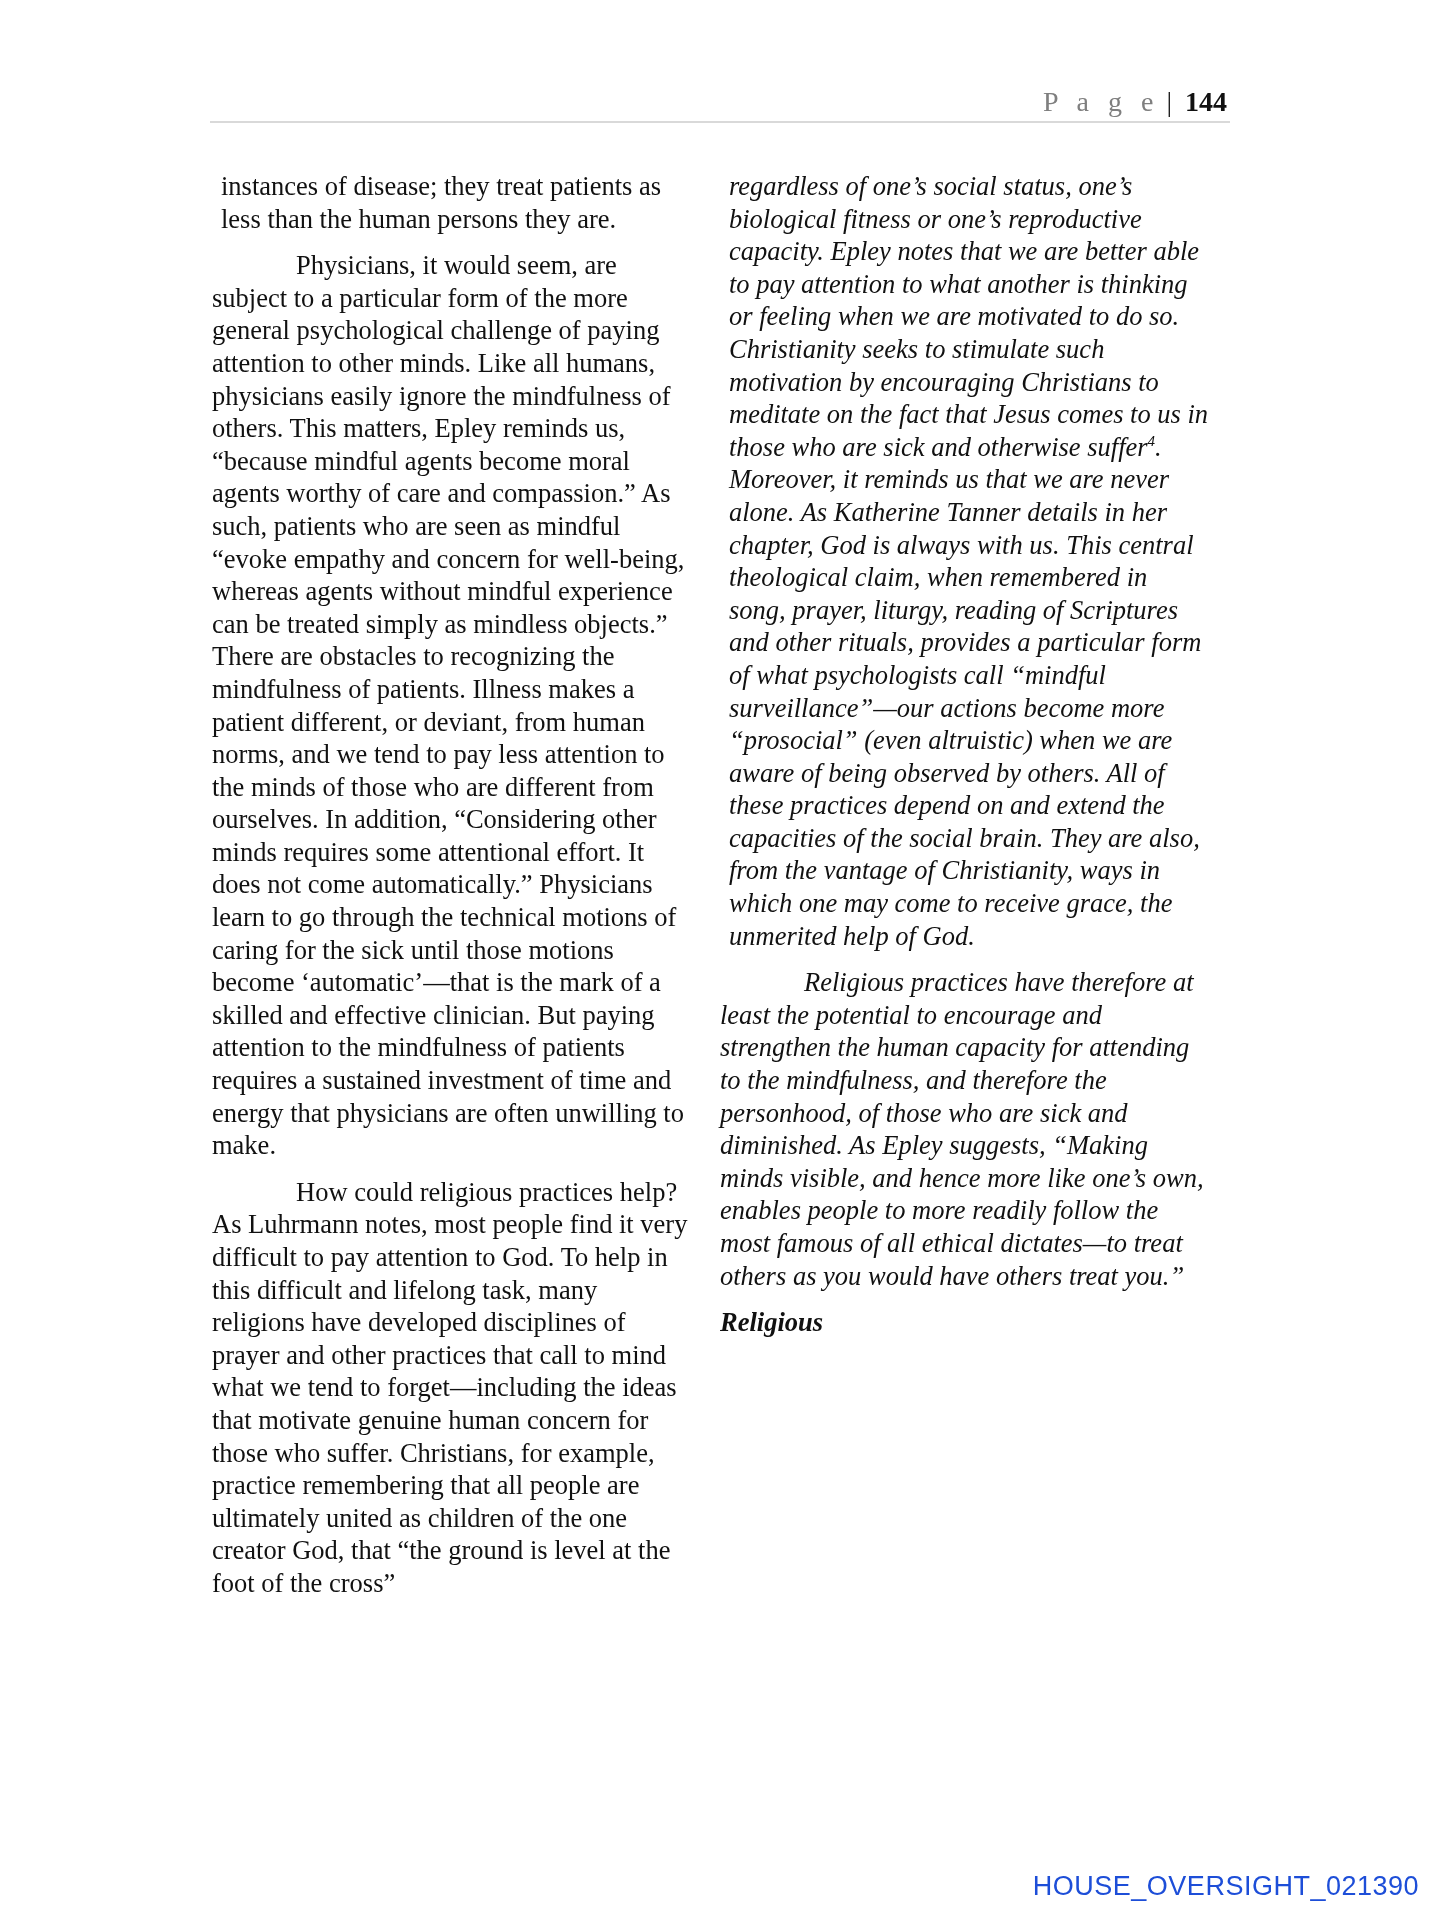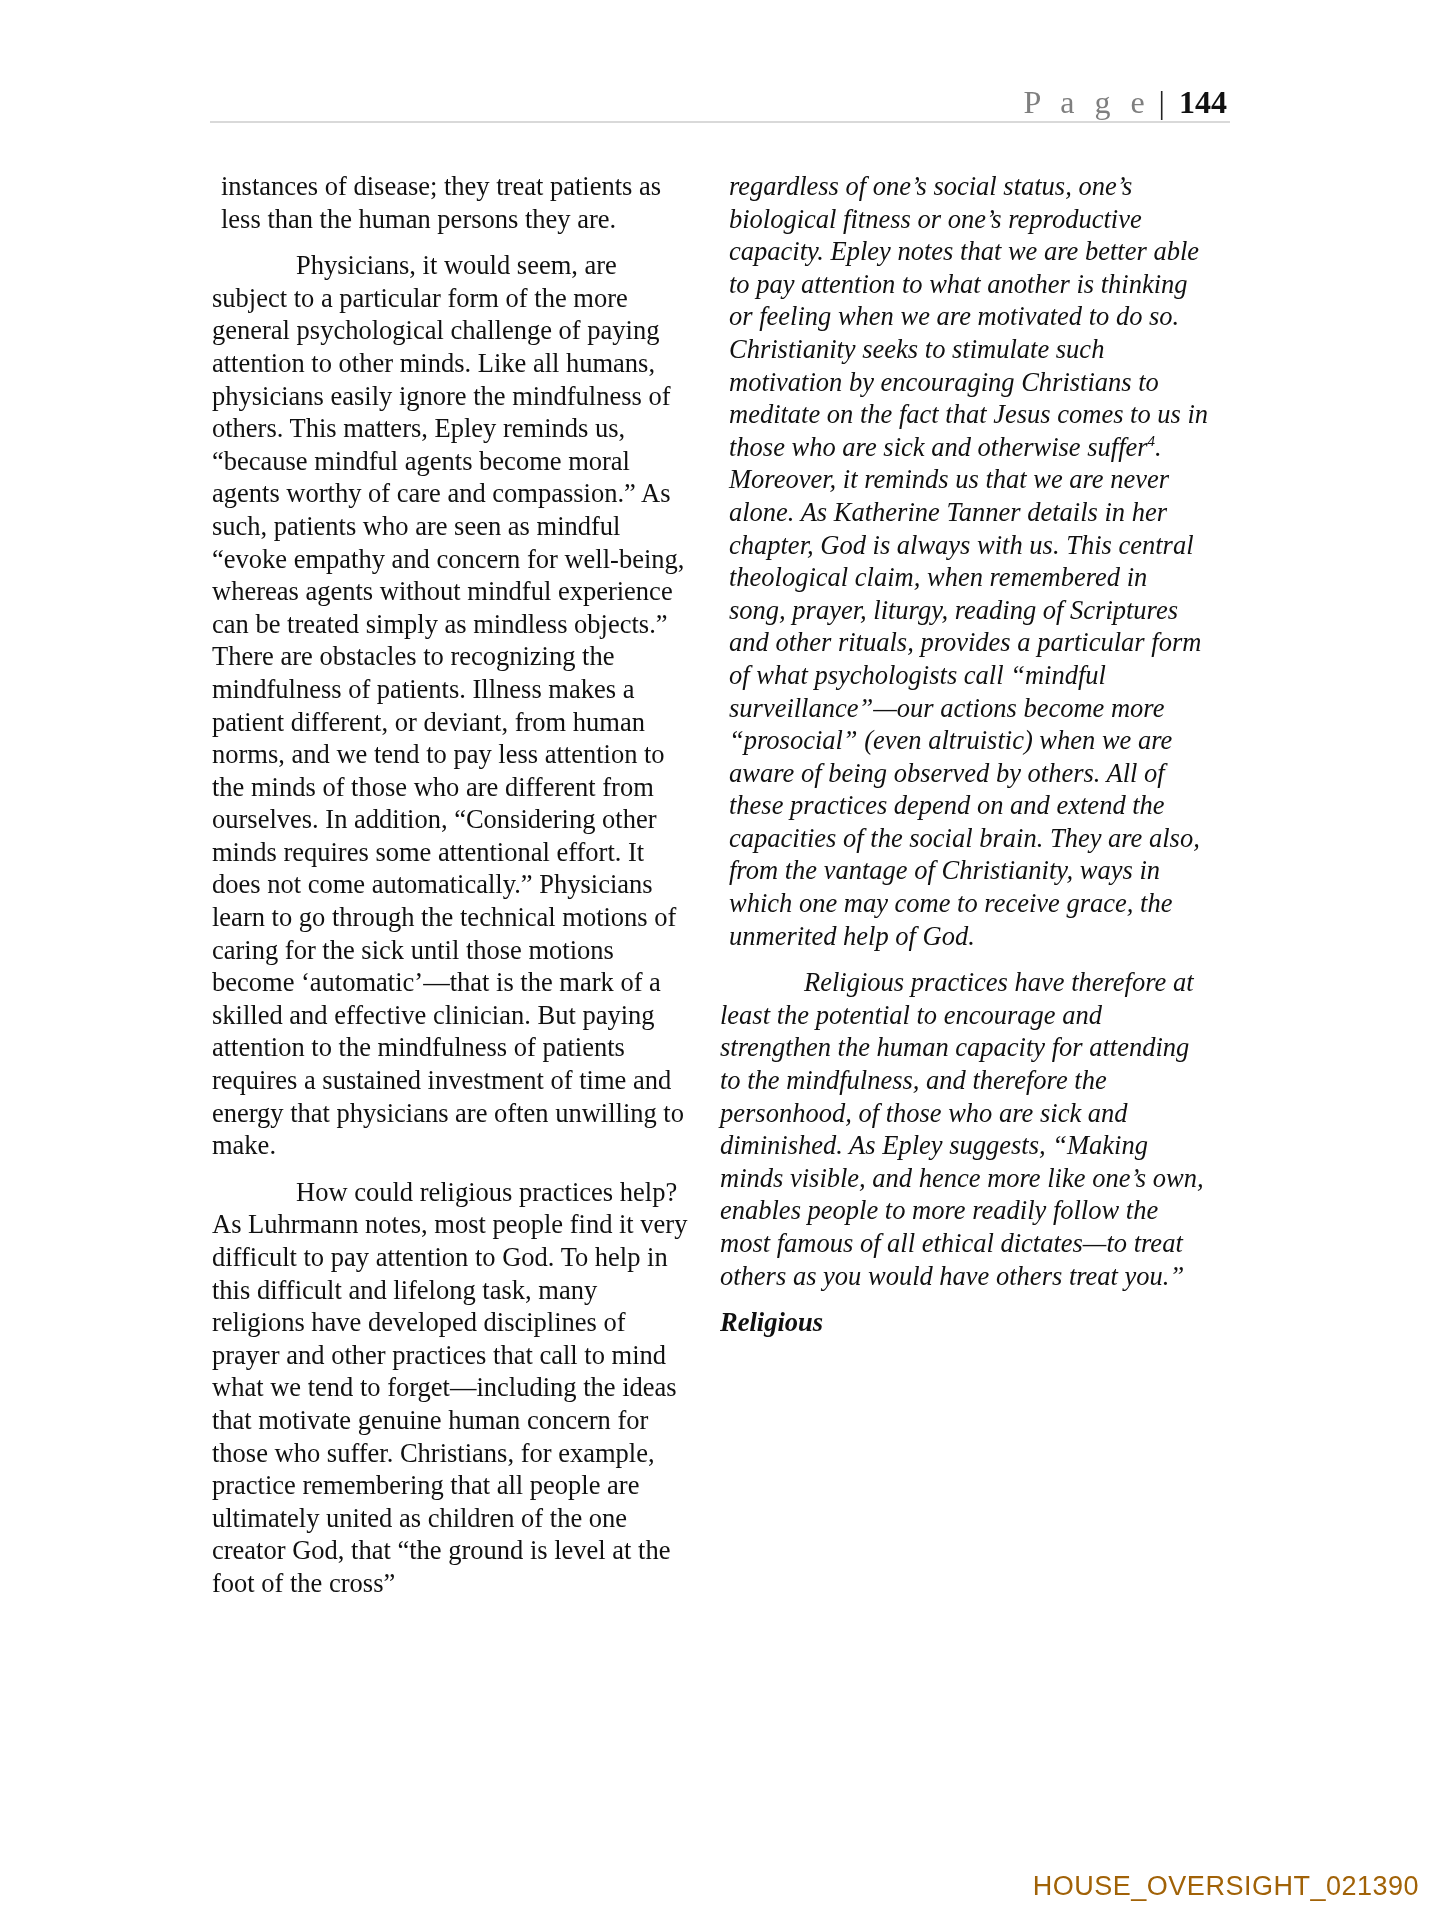--- a/index.html
+++ b/index.html
@@ -1,30 +1,30 @@
 <!DOCTYPE html>
 <html><head>
 <meta charset="utf-8">
 <style>
   html, body { margin: 0; padding: 0; background: #ffffff; }
   body { width: 1453px; height: 1920px; position: relative; overflow: hidden; font-family: "Liberation Serif", serif; color: #111; }
-  .header { position: absolute; top: 86px; right: 226px; font-size: 32px; line-height: 32px; }
+  .header { position: absolute; top: 86px; right: 226px; font-size: 28px; line-height: 32px; }
   .header .pg-word { color: #7f7f7f; letter-spacing: 6px; }
   .header .sep { color: #222; margin: 0 6px 0 0; }
   .header .num { font-weight: bold; color: #111; }
   .header-rule { position: absolute; top: 121px; left: 210px; width: 1020px; height: 2px; background: #d9d9d9; }
   .col { position: absolute; top: 170px; width: 480px; font-size: 26.5px; line-height: 32.6px; }
   .col.left { left: 212px; }
   .col.right { left: 720px; width: 490px; font-style: italic; }
   .col p { margin: 0 0 14px 0; }
   .col p.indent { text-indent: 84px; }
   .col p.cont { text-indent: 0; margin-left: 9px; }
   .col h3 { font-size: 26.5px; line-height: 32.6px; margin: 0 0 14px 0; font-weight: bold; }
   sup { font-size: 15px; line-height: 0; vertical-align: super; }
-  .bates { position: absolute; bottom: 18px; right: 34px; font-family: "Liberation Sans", sans-serif; font-size: 27px; color: #a16207; letter-spacing: 0.5px; margin-left: 21px; }
+  .bates { position: absolute; bottom: 18px; right: 34px; font-family: "Liberation Sans", sans-serif; font-size: 27px; color: #1d4ed8; letter-spacing: 0.5px; margin-left: 21px; }
 </style>
 </head>
 <body>
 
 <div class="header">
   <span class="pg-word">P a g e</span>
   <span class="sep">|</span>
   <span class="num">144</span>
 </div>
 <div class="header-rule"></div>

